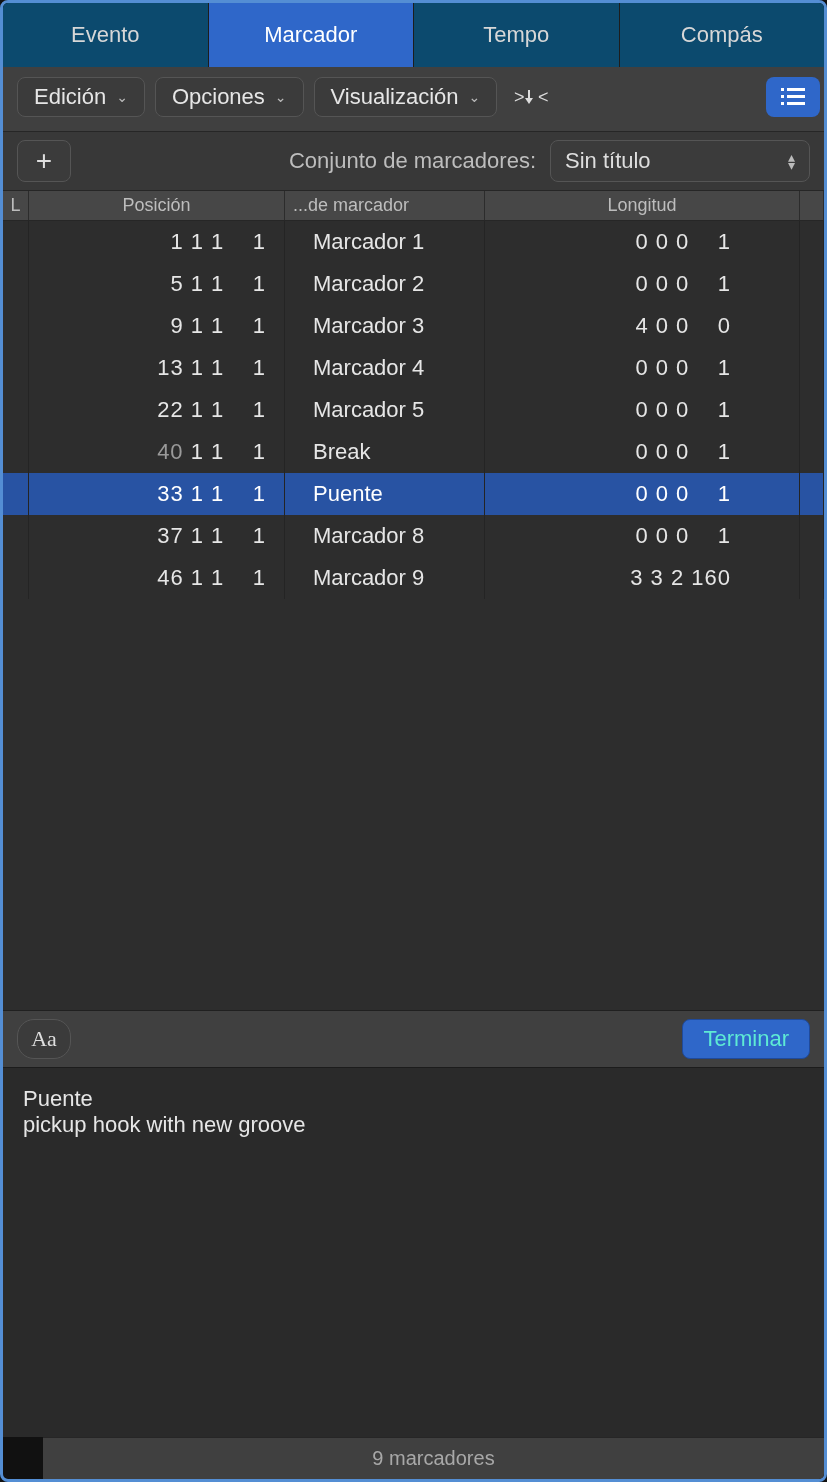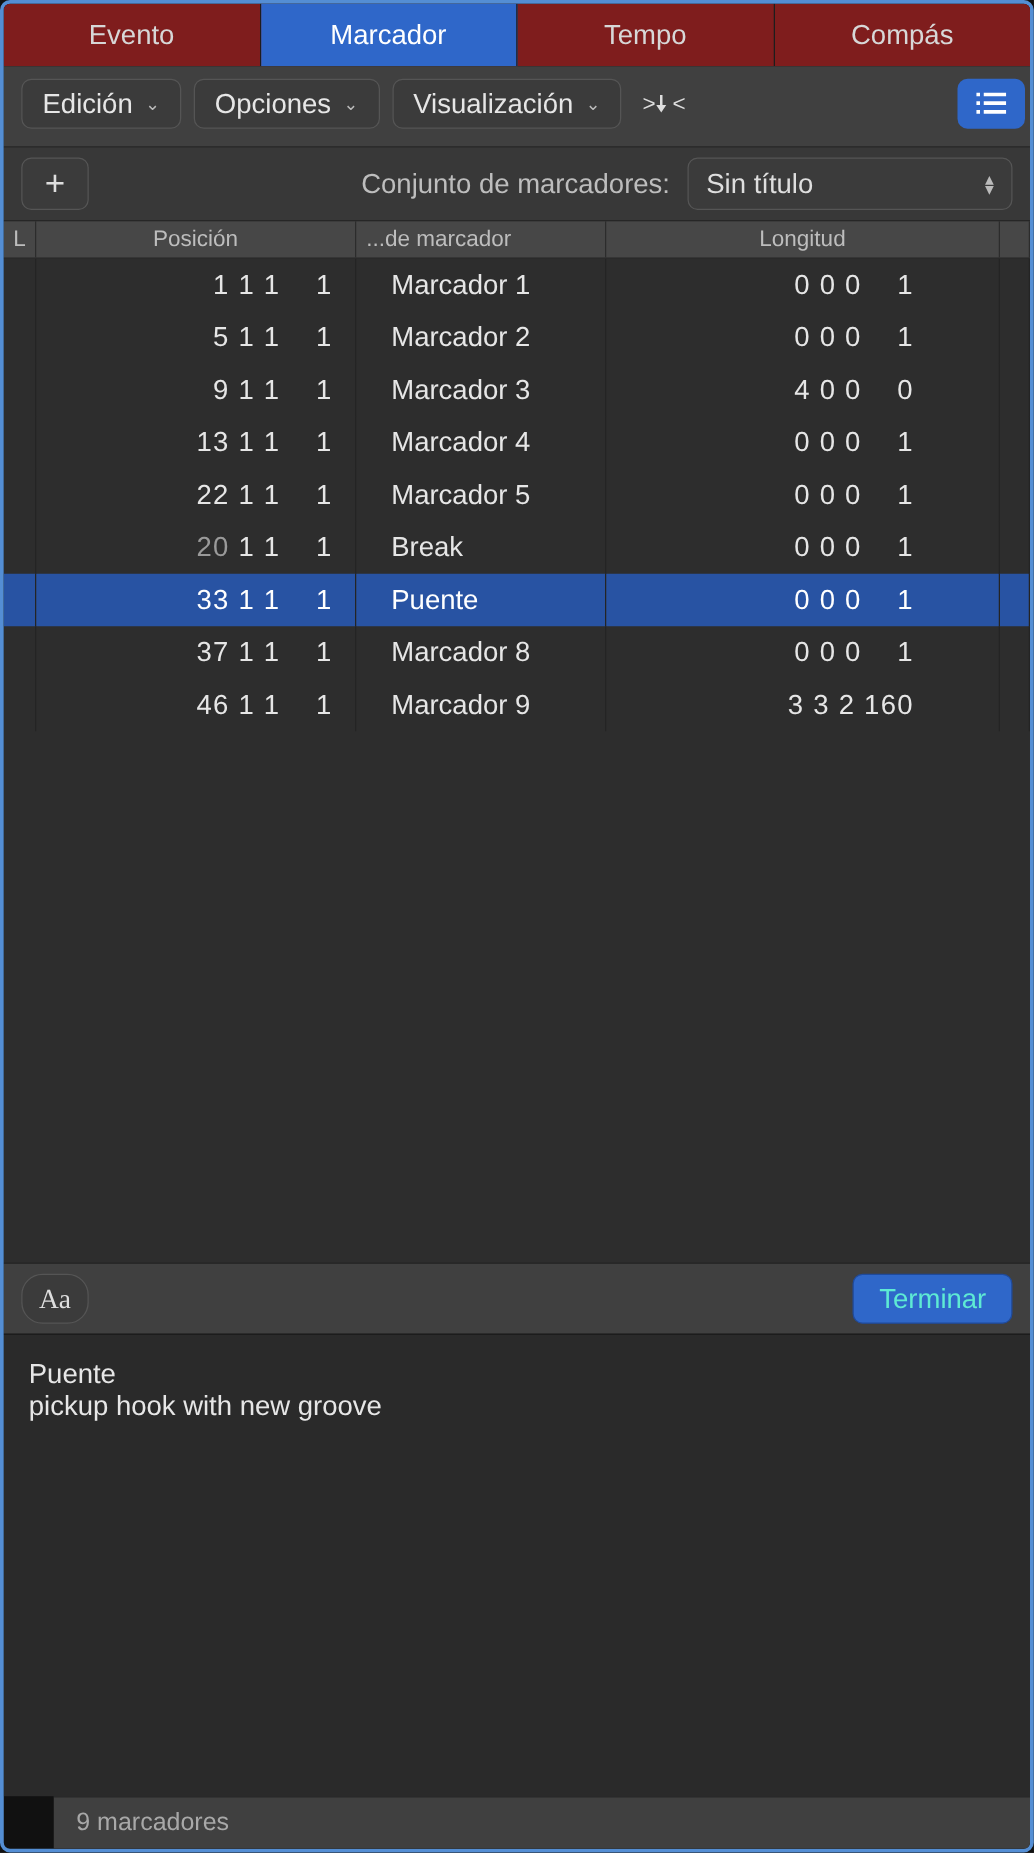--- a/index.html
+++ b/index.html
@@ -13,22 +13,22 @@
     display: flex;
     flex-direction: column;
     color: #e6e6e6;
     font-size: 22px;
     overflow: hidden;
   }
 
   
   .tabbar {
     display: flex;
-    height: 50px;
-    background: #7f1d1d;
+    height: 64px;
+    background: #0c4a6e;
   }
   .tab {
     flex: 1;
     display: flex;
     align-items: center;
     justify-content: center;
     color: #d7d7d7;
     border-right: 1px solid #1d1d1d;
     cursor: pointer;
   }
@@ -195,21 +195,21 @@
     font-size: 22px;
     white-space: pre-line;
     border-top: 1px solid #1c1c1c;
   }
 
   
   .status {
     height: 42px;
     display: flex;
     align-items: center;
-    justify-content: flex-start;
+    justify-content: center;
     padding: 0 18px;
     background: #404040;
     color: #a8a8a8;
     font-size: 20px;
     border-top: 1px solid #262626;
     margin-left: 40px;
   }
 
   svg { display: block; }
 </style>
@@ -307,21 +307,21 @@
     </div>
     <div class="row">
       <div class="cell-l"></div>
       <div class="cell-pos">22 1 1    1</div>
       <div class="cell-name">Marcador 5</div>
       <div class="cell-len">0 0 0    1</div>
       <div class="cell-last"></div>
     </div>
     <div class="row">
       <div class="cell-l"></div>
-      <div class="cell-pos"><span class="dim">20</span><span> 1 1    1</span></div>
+      <div class="cell-pos"><span class="dim">40</span><span> 1 1    1</span></div>
       <div class="cell-name">Break</div>
       <div class="cell-len">0 0 0    1</div>
       <div class="cell-last"></div>
     </div>
     <div class="row selected">
       <div class="cell-l"></div>
       <div class="cell-pos">33 1 1    1</div>
       <div class="cell-name">Puente</div>
       <div class="cell-len">0 0 0    1</div>
       <div class="cell-last"></div>

